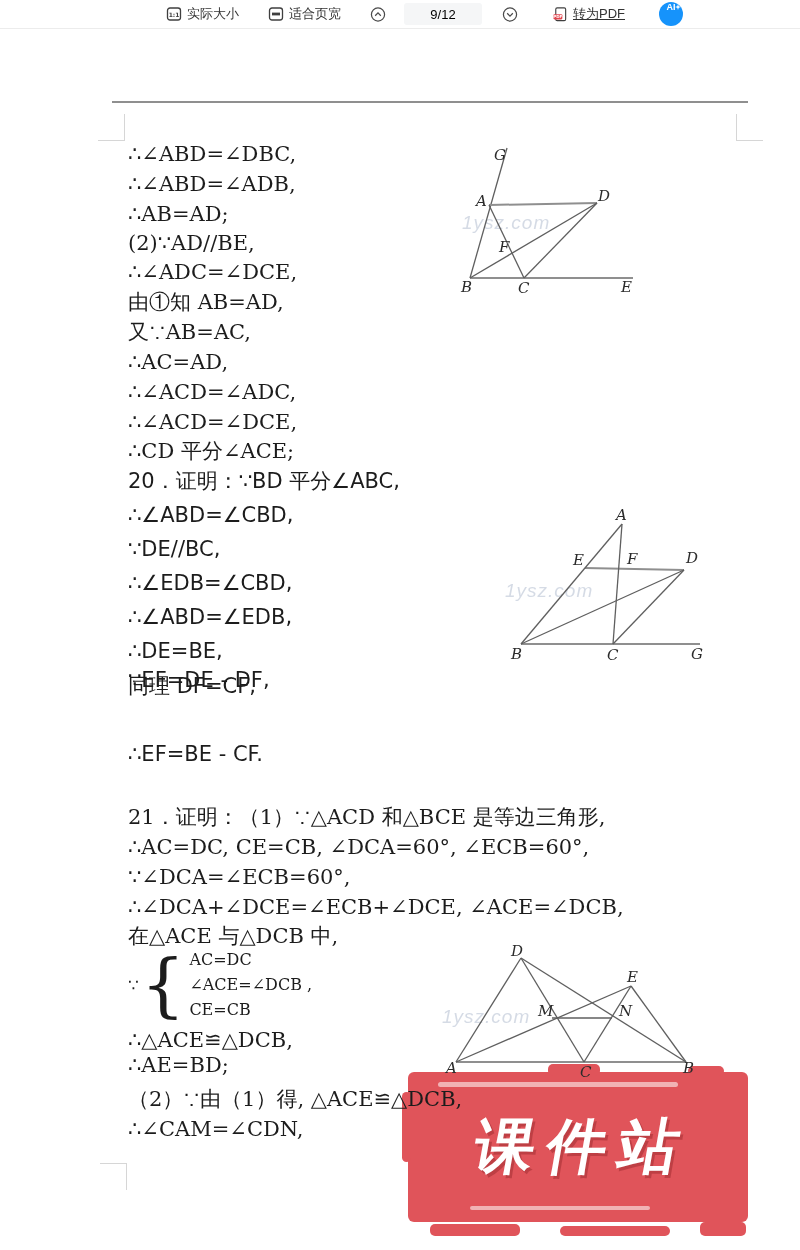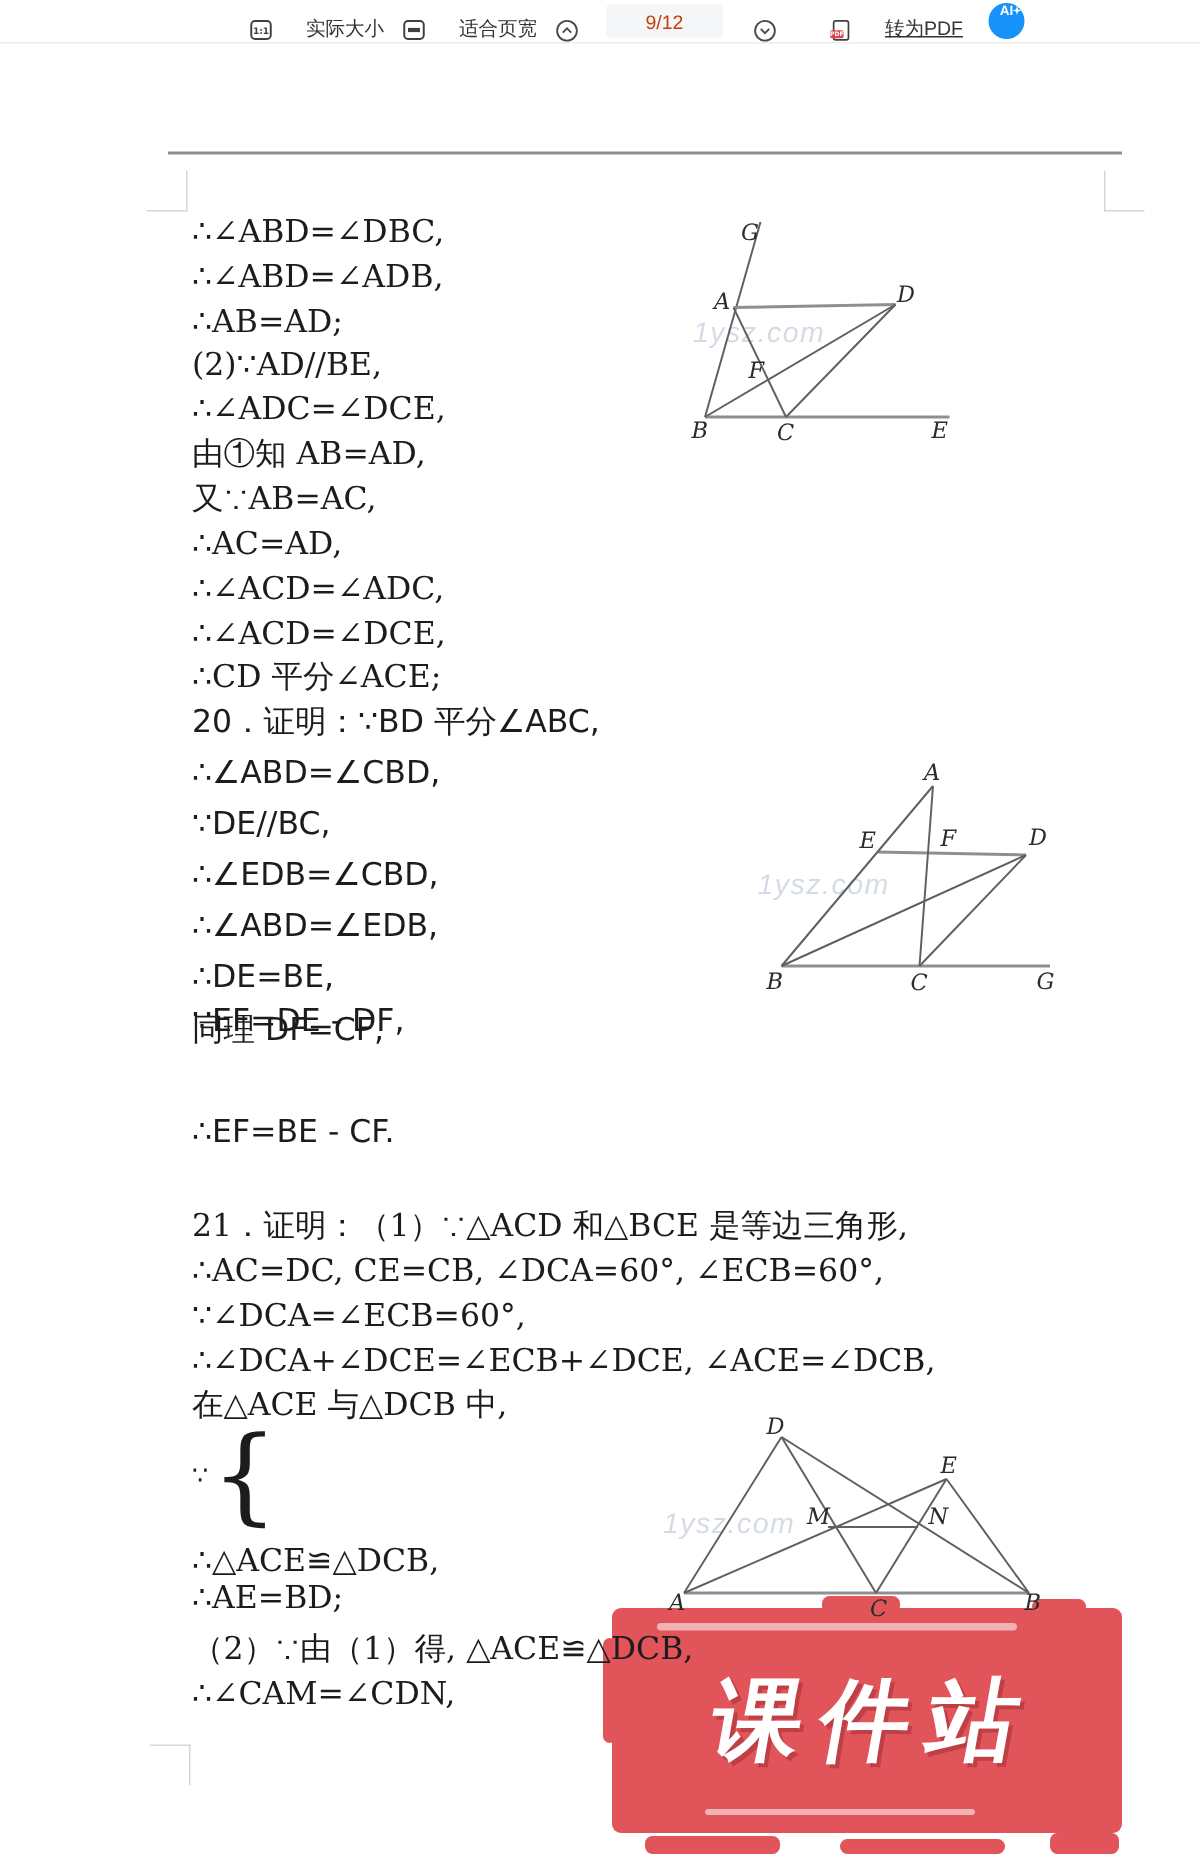--- a/index.html
+++ b/index.html
@@ -7,28 +7,28 @@
     width:800px; height:1250px; position:relative; overflow:hidden;
     background:#ffffff;
     font-family:"Liberation Sans", sans-serif;
   }
   
   .toolbar {
     position:absolute; left:0; top:0; width:800px; height:28px;
     background:#ffffff; border-bottom:1px solid #ececec; z-index:10;
   }
   .tb-item {
-    position:absolute; top:0; height:28px; display:flex; align-items:flex-end;
-    gap:22px; font-size:13px; color:#333; cursor:pointer; white-space:nowrap;
+    position:absolute; top:0; height:28px; display:flex; align-items:center;
+    gap:5px; font-size:13px; color:#333; cursor:pointer; white-space:nowrap;
   }
   .tb-icon { display:inline-flex; width:16px; height:16px; }
   .page-box {
     position:absolute; left:404px; top:3px; width:78px; height:22px;
     background:#f5f6f7; border-radius:3px; display:flex; align-items:center;
-    justify-content:center; font-size:13px; color:#c2410c;
+    justify-content:center; font-size:13px; color:#000000;
   }
   .ai-btn {
     position:absolute; left:659px; top:2px; width:24px; height:24px;
     border-radius:50%; background:#1693fb; color:#fff; display:flex;
     align-items:flex-start; justify-content:center; font-size:9px; font-weight:bold;
     cursor:pointer;
   }
   
   .page-sep { position:absolute; left:112px; top:101px; width:636px; height:2px; background:#8f8f8f; }
   .corner { position:absolute; width:26px; height:26px; }
@@ -167,20 +167,25 @@
 <div class="line sans" style="top:742px">∴EF=BE - CF.</div>
 <div class="line serif" style="top:805px">21．证明：（1）∵△ACD 和△BCE 是等边三角形,</div>
 <div class="line serif" style="top:835px">∴AC=DC, CE=CB, ∠DCA=60°, ∠ECB=60°,</div>
 <div class="line serif" style="top:865px">∵∠DCA=∠ECB=60°,</div>
 <div class="line serif" style="top:895px">∴∠DCA+∠DCE=∠ECB+∠DCE, ∠ACE=∠DCB,</div>
 <div class="line serif" style="top:924px">在△ACE 与△DCB 中,</div>
 
 <div class="brace-group">
   <span class="because-mark">∵</span>
   <span class="big-brace">{</span>
+  <span class="brace-rows">
+    <span class="row">AC=DC</span>
+    <span class="row">∠ACE=∠DCB ,</span>
+    <span class="row">CE=CB</span>
+  </span>
 </div>
 
 <div class="line serif" style="top:1028px">∴△ACE≌△DCB,</div>
 <div class="line serif" style="top:1053px">∴AE=BD;</div>
 <div class="line serif" style="top:1087px">（2）∵由（1）得, △ACE≌△DCB,</div>
 <div class="line serif" style="top:1117px">∴∠CAM=∠CDN,</div>
 
 <svg class="figure" style="left:440px; top:140px;" width="210" height="160" viewBox="440 140 210 160">
   <line class="fig-line" x1="507" y1="148" x2="470" y2="278"></line>
   <line class="fig-line-h" x1="489" y1="205" x2="597" y2="203"></line>

